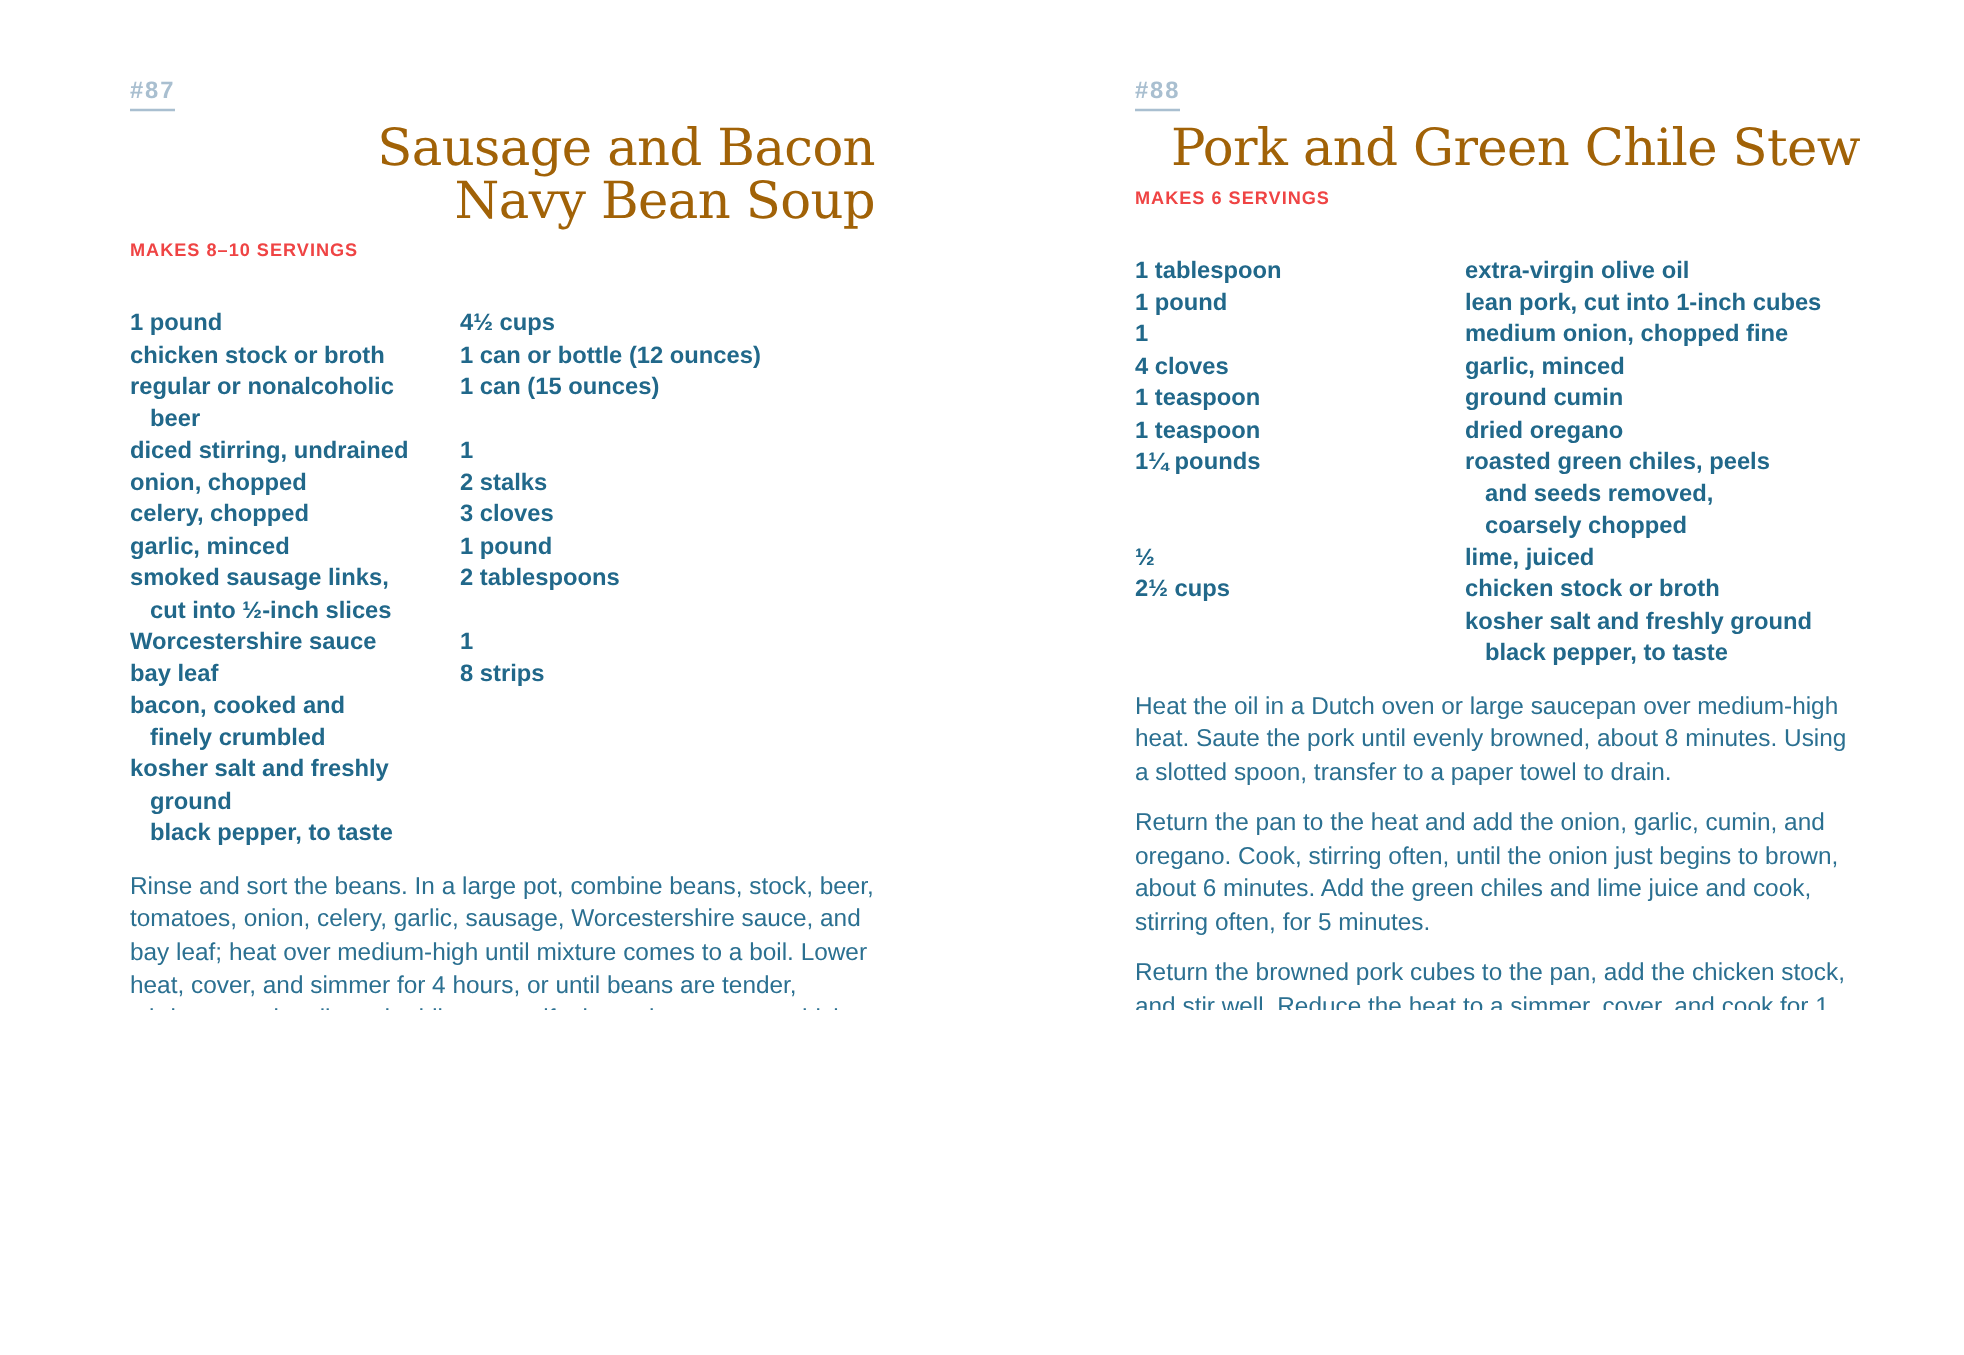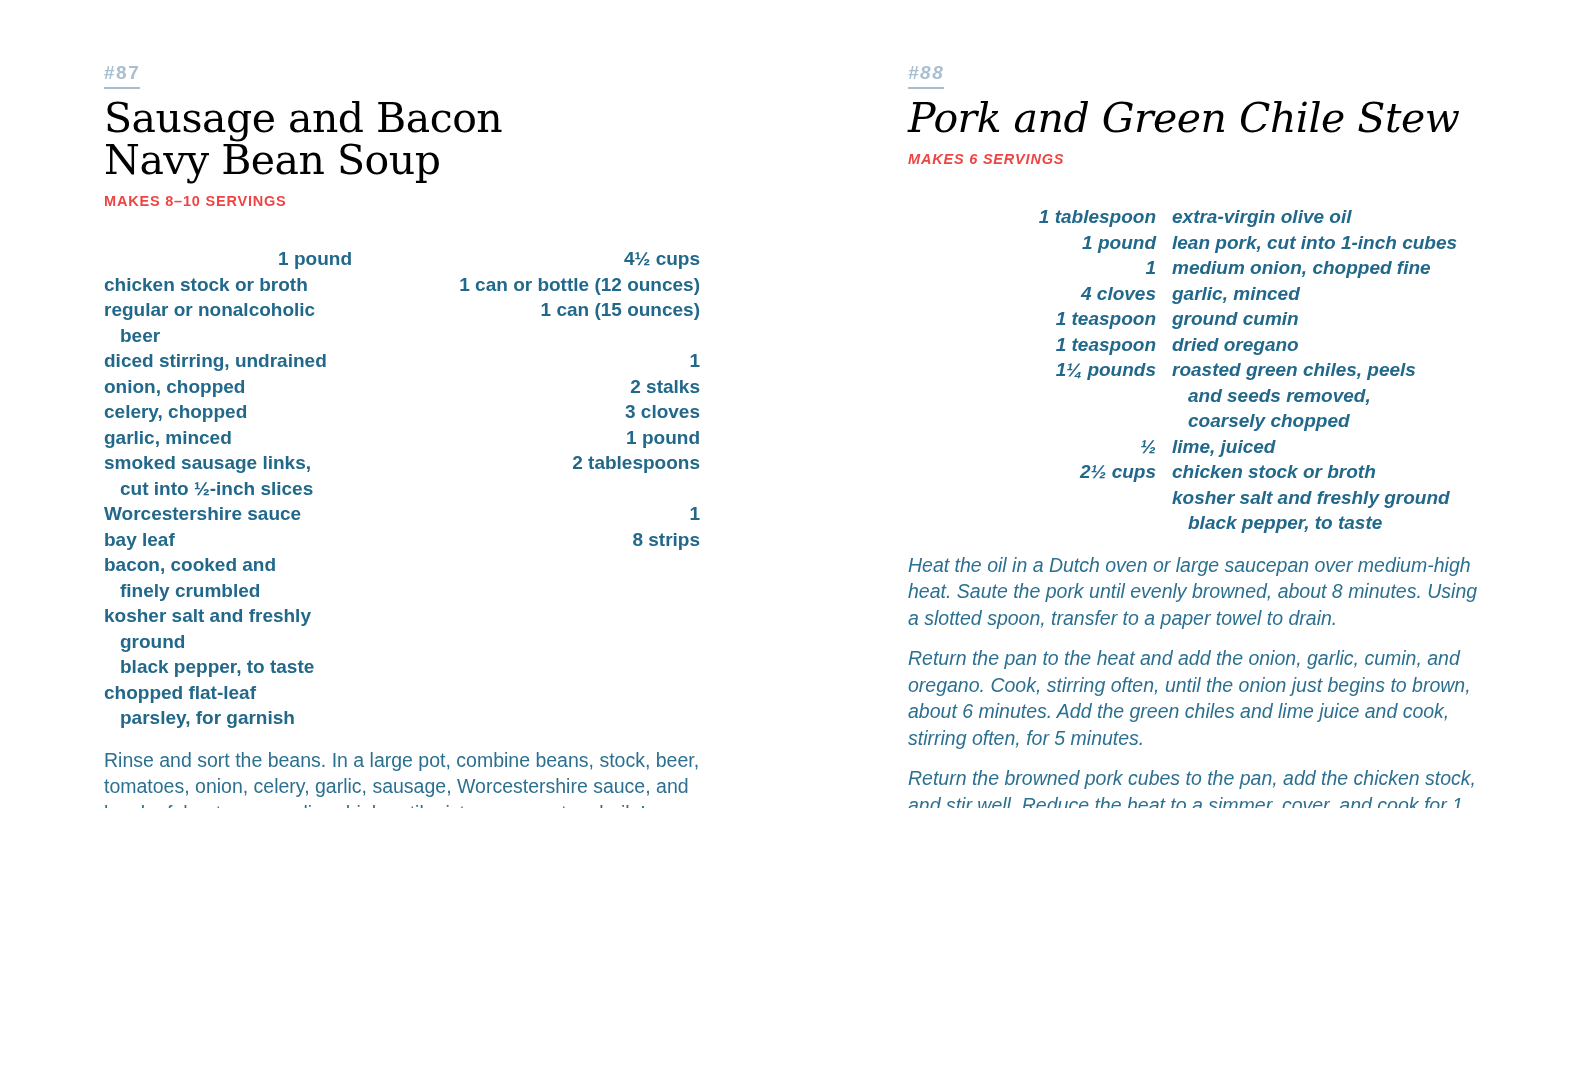--- a/index.html
+++ b/index.html
@@ -10,41 +10,42 @@
     position: relative;
     width: 1571px;
     height: 808px;
     background: #ffffff;
     overflow: hidden;
     margin-left: 16px;
   }
 
   .page-content { position: absolute; top: 62px; }
   .page-content.left  { left: 88px;  width: 596px; }
-  .page-content.right { left: 892px; width: 580px; font-style: italic; }
+  .page-content.right { left: 892px; width: 580px; }
 
   .recipe-number {
     display: inline-block;
     font-size: 19px;
     font-weight: bold;
     letter-spacing: 1.5px;
     color: #a9bfd0;
     border-bottom: 2px solid #a9bfd0;
     padding-bottom: 3px;
     margin-bottom: 8px;
   }
 
   .recipe-title {
     font-family: "DejaVu Serif", "Liberation Serif", serif;
     font-size: 41px;
     line-height: 42px;
     font-weight: normal;
-    color: #000000;
+    color: #a16207;
     white-space: pre-line;
     letter-spacing: -0.5px;
+    text-align: right;
   }
 
   .servings {
     margin-top: 12px;
     font-size: 14.5px;
     font-weight: bold;
     letter-spacing: 0.8px;
     color: #ef4444;
   }
 
@@ -52,21 +53,21 @@
     display: grid;
     grid-template-columns: 248px 1fr;
     column-gap: 16px;
     row-gap: 0;
     margin-top: 37px;
     font-size: 19px;
     font-weight: bold;
     line-height: 25.5px;
     color: #21688a;
   }
-  .ing-qty  { text-align: right; white-space: nowrap; }
+  .ing-qty  { text-align: left; white-space: nowrap; }
   .ing-name { white-space: pre-line; padding-left: 16px; text-indent: -16px; }
 
   .instructions { margin-top: 16px; }
   .instructions p {
     font-size: 19.5px;
     line-height: 26.5px;
     color: #2b7091;
     margin-bottom: 14px;
   }
   .instructions p:last-child { margin-bottom: 0; }
@@ -124,22 +125,20 @@
       <div class="ing-name">Worcestershire sauce</div>
       <div class="ing-qty">1</div>
       <div class="ing-name">bay leaf</div>
       <div class="ing-qty">8 strips</div>
       <div class="ing-name">bacon, cooked and
 finely crumbled</div>
       <div class="ing-qty"></div>
       <div class="ing-name">kosher salt and freshly ground
 black pepper, to taste</div>
       <div class="ing-qty"></div>
-      <div class="ing-name">chopped flat-leaf
-parsley, for garnish</div>
     </div>
 
     <div class="instructions">
       <p>Rinse and sort the beans. In a large pot, combine beans, stock, beer, tomatoes, onion, celery, garlic, sausage, Worcestershire sauce, and bay leaf; heat over medium-high until mixture comes to a boil. Lower heat, cover, and simmer for 4 hours, or until beans are tender, stirring occasionally and adding water if mixture becomes too thick. Stir in crumbled bacon and cook, stirring occasionally, for 10 minutes. Season with salt and pepper, and discard bay leaf before serving. Garnish with parsley.</p>
     </div>
   </div>
 
   <div class="page-content right">
     <div class="recipe-number">#88</div>
     <h1 class="recipe-title">Pork and Green Chile Stew</h1>

